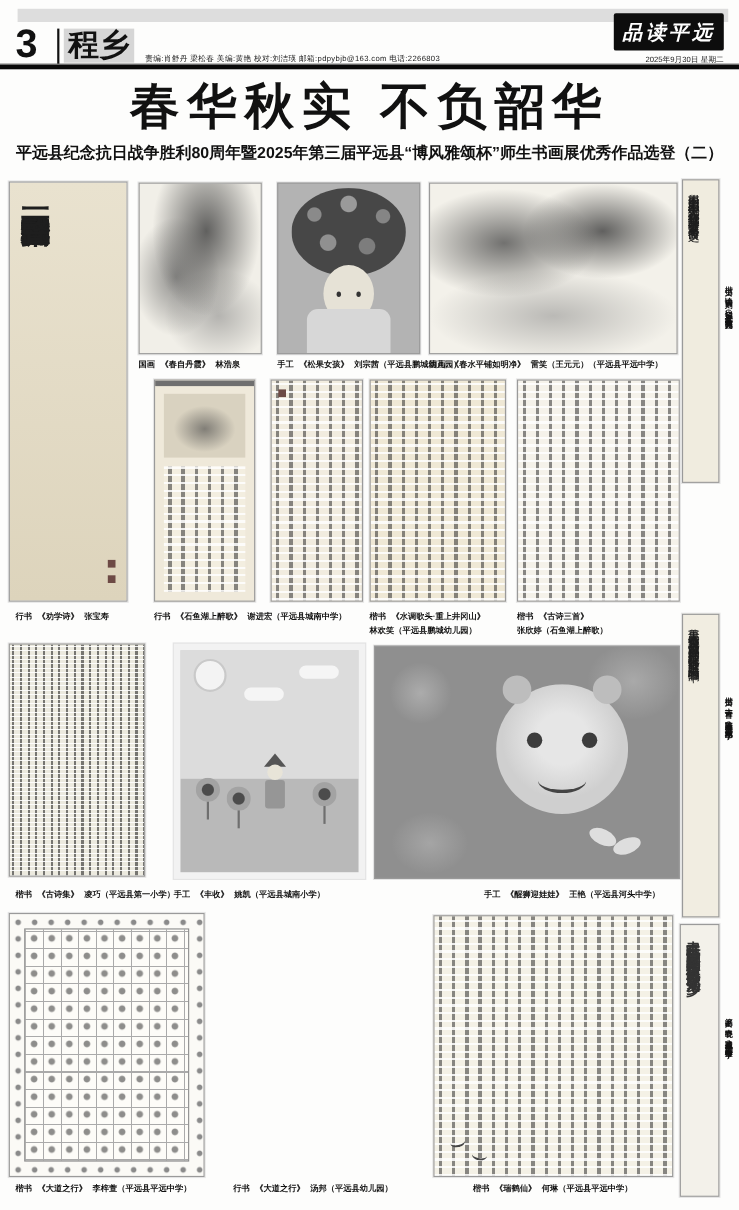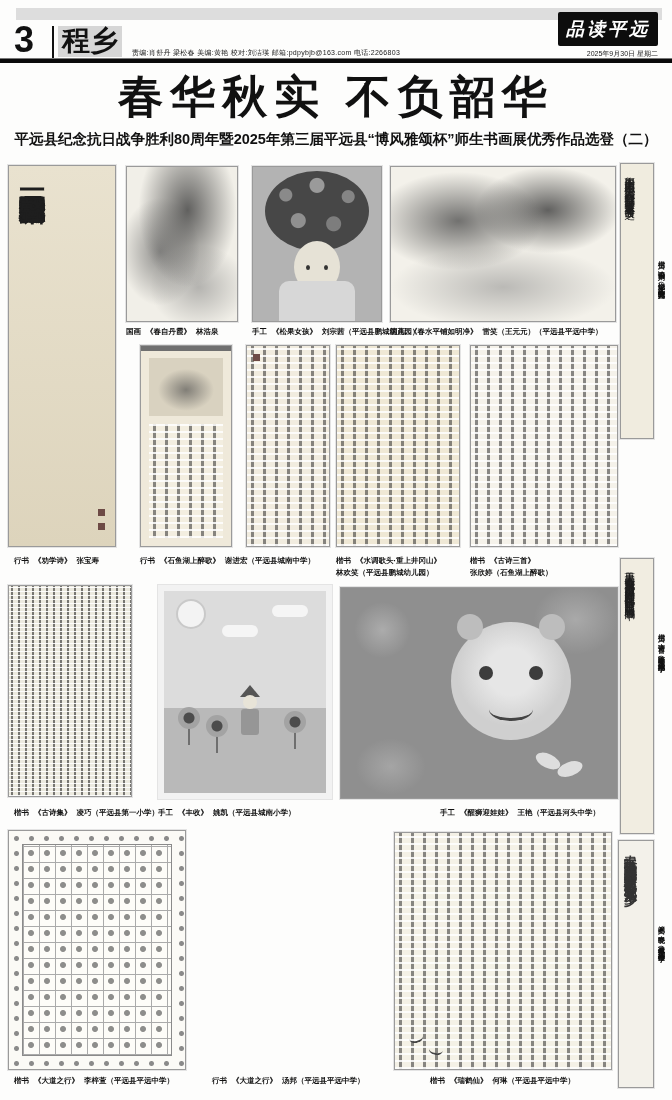--- a/index.html
+++ b/index.html
@@ -238,21 +238,21 @@
   </div>
 
   <div class="cap" style="left:14px;top:1076px">
     <span>楷书</span>
     <span>《大道之行》</span>
     <span>李梓萱（平远县平远中学）</span>
   </div>
   <div class="cap" style="left:212px;top:1076px">
     <span>行书</span>
     <span>《大道之行》</span>
-    <span>汤邦（平远县平远中学）</span>
+    <span>汤邦（平远县幼儿园）</span>
   </div>
   <div class="cap" style="left:430px;top:1076px">
     <span>楷书</span>
     <span>《瑞鹤仙》</span>
     <span>何琳（平远县平远中学）</span>
   </div>
 
   <div class="art" style="left:620px;top:163px;width:34px;height:276px;background:#f0ecdf;">
     <div class="vtext vtext-side">學而不思則罔思而不學則殆三人行必有我師焉擇其善者而從之其不善者而改之</div>
   </div>

